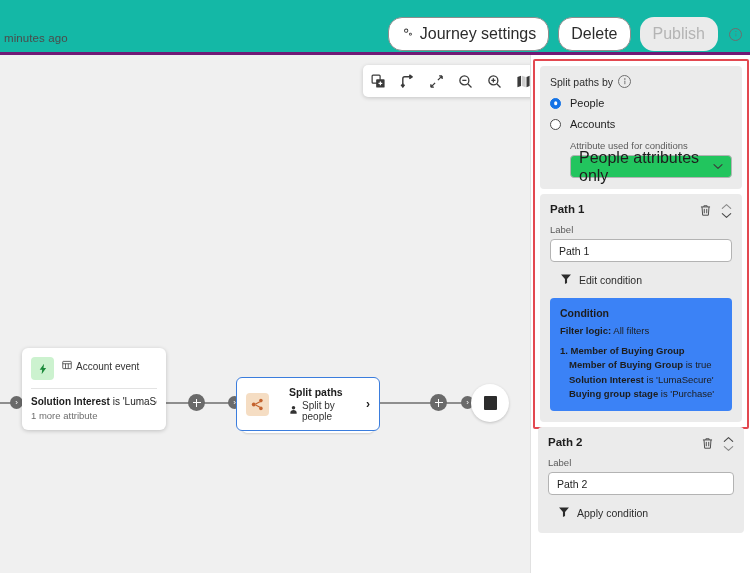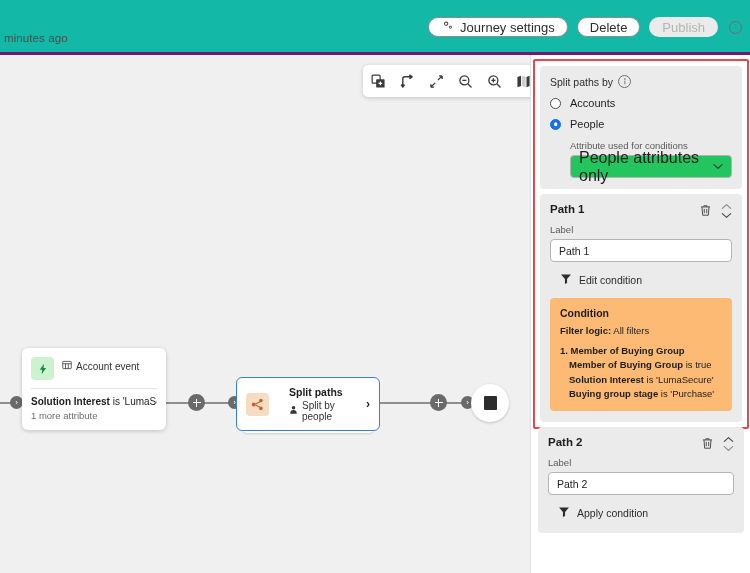--- a/index.html
+++ b/index.html
@@ -41,23 +41,23 @@
     right: 8px; top: 17px;
     display: flex;
     align-items: center;
     gap: 9px;
   }
   .btn {
     border: 1px solid #8d8d8d;
     border-radius: 14px;
     background: #ffffff;
     color: #2c2c2c;
-    font-size: 13px;
+    font-size: 16px;
     font-family: "Liberation Sans", sans-serif;
-    height: 20px;
+    height: 34px;
     padding: 0 12px;
     display: inline-flex;
     align-items: center;
     gap: 6px;
     cursor: pointer;
     white-space: nowrap;
     box-sizing: border-box;
     justify-content: space-between;
   }
   .btn.disabled {
@@ -453,21 +453,21 @@
     margin-top: 9px;
     margin-left: 10px;
     cursor: pointer;
   }
   .link-text {
     font-size: 10.5px;
     color: #2c2c2c;
   }
 
   .condition-card {
-    background: #fdba74;
+    background: #3b82f6;
     border-radius: 4px;
     margin-top: 9px;
     padding: 9px 10px 10px 10px;
     box-sizing: border-box;
   }
   .cond-title {
     font-size: 10.5px;
     font-weight: bold;
     color: #1d1d1d;
   }
@@ -642,27 +642,27 @@
 
     <div class="highlight-box">
 
       <div class="sec" style="margin:5px;">
         <div class="sec-label">
           <span>Split paths by</span>
           <span class="icon-info"></span>
         </div>
 
         <div class="radio-row">
+          <span class="radio on"></span>
+          <span class="radio-text">People</span>
+        </div>
+
+        <div class="radio-row">
           <span class="radio"></span>
           <span class="radio-text">Accounts</span>
-        </div>
-
-        <div class="radio-row">
-          <span class="radio on"></span>
-          <span class="radio-text">People</span>
         </div>
 
         <div class="sub-field">
           <div class="field-label">Attribute used for conditions</div>
           <div class="select">
             <span>People attributes only</span>
             <span class="cv">
               <svg width="10" height="7" viewBox="0 0 12 8" fill="none" stroke="#3a3a3a" stroke-width="1.4" stroke-linecap="round" stroke-linejoin="round">
                   <path d="M1.2 1.8L6 6.2l4.8-4.4"></path>
                 </svg>

